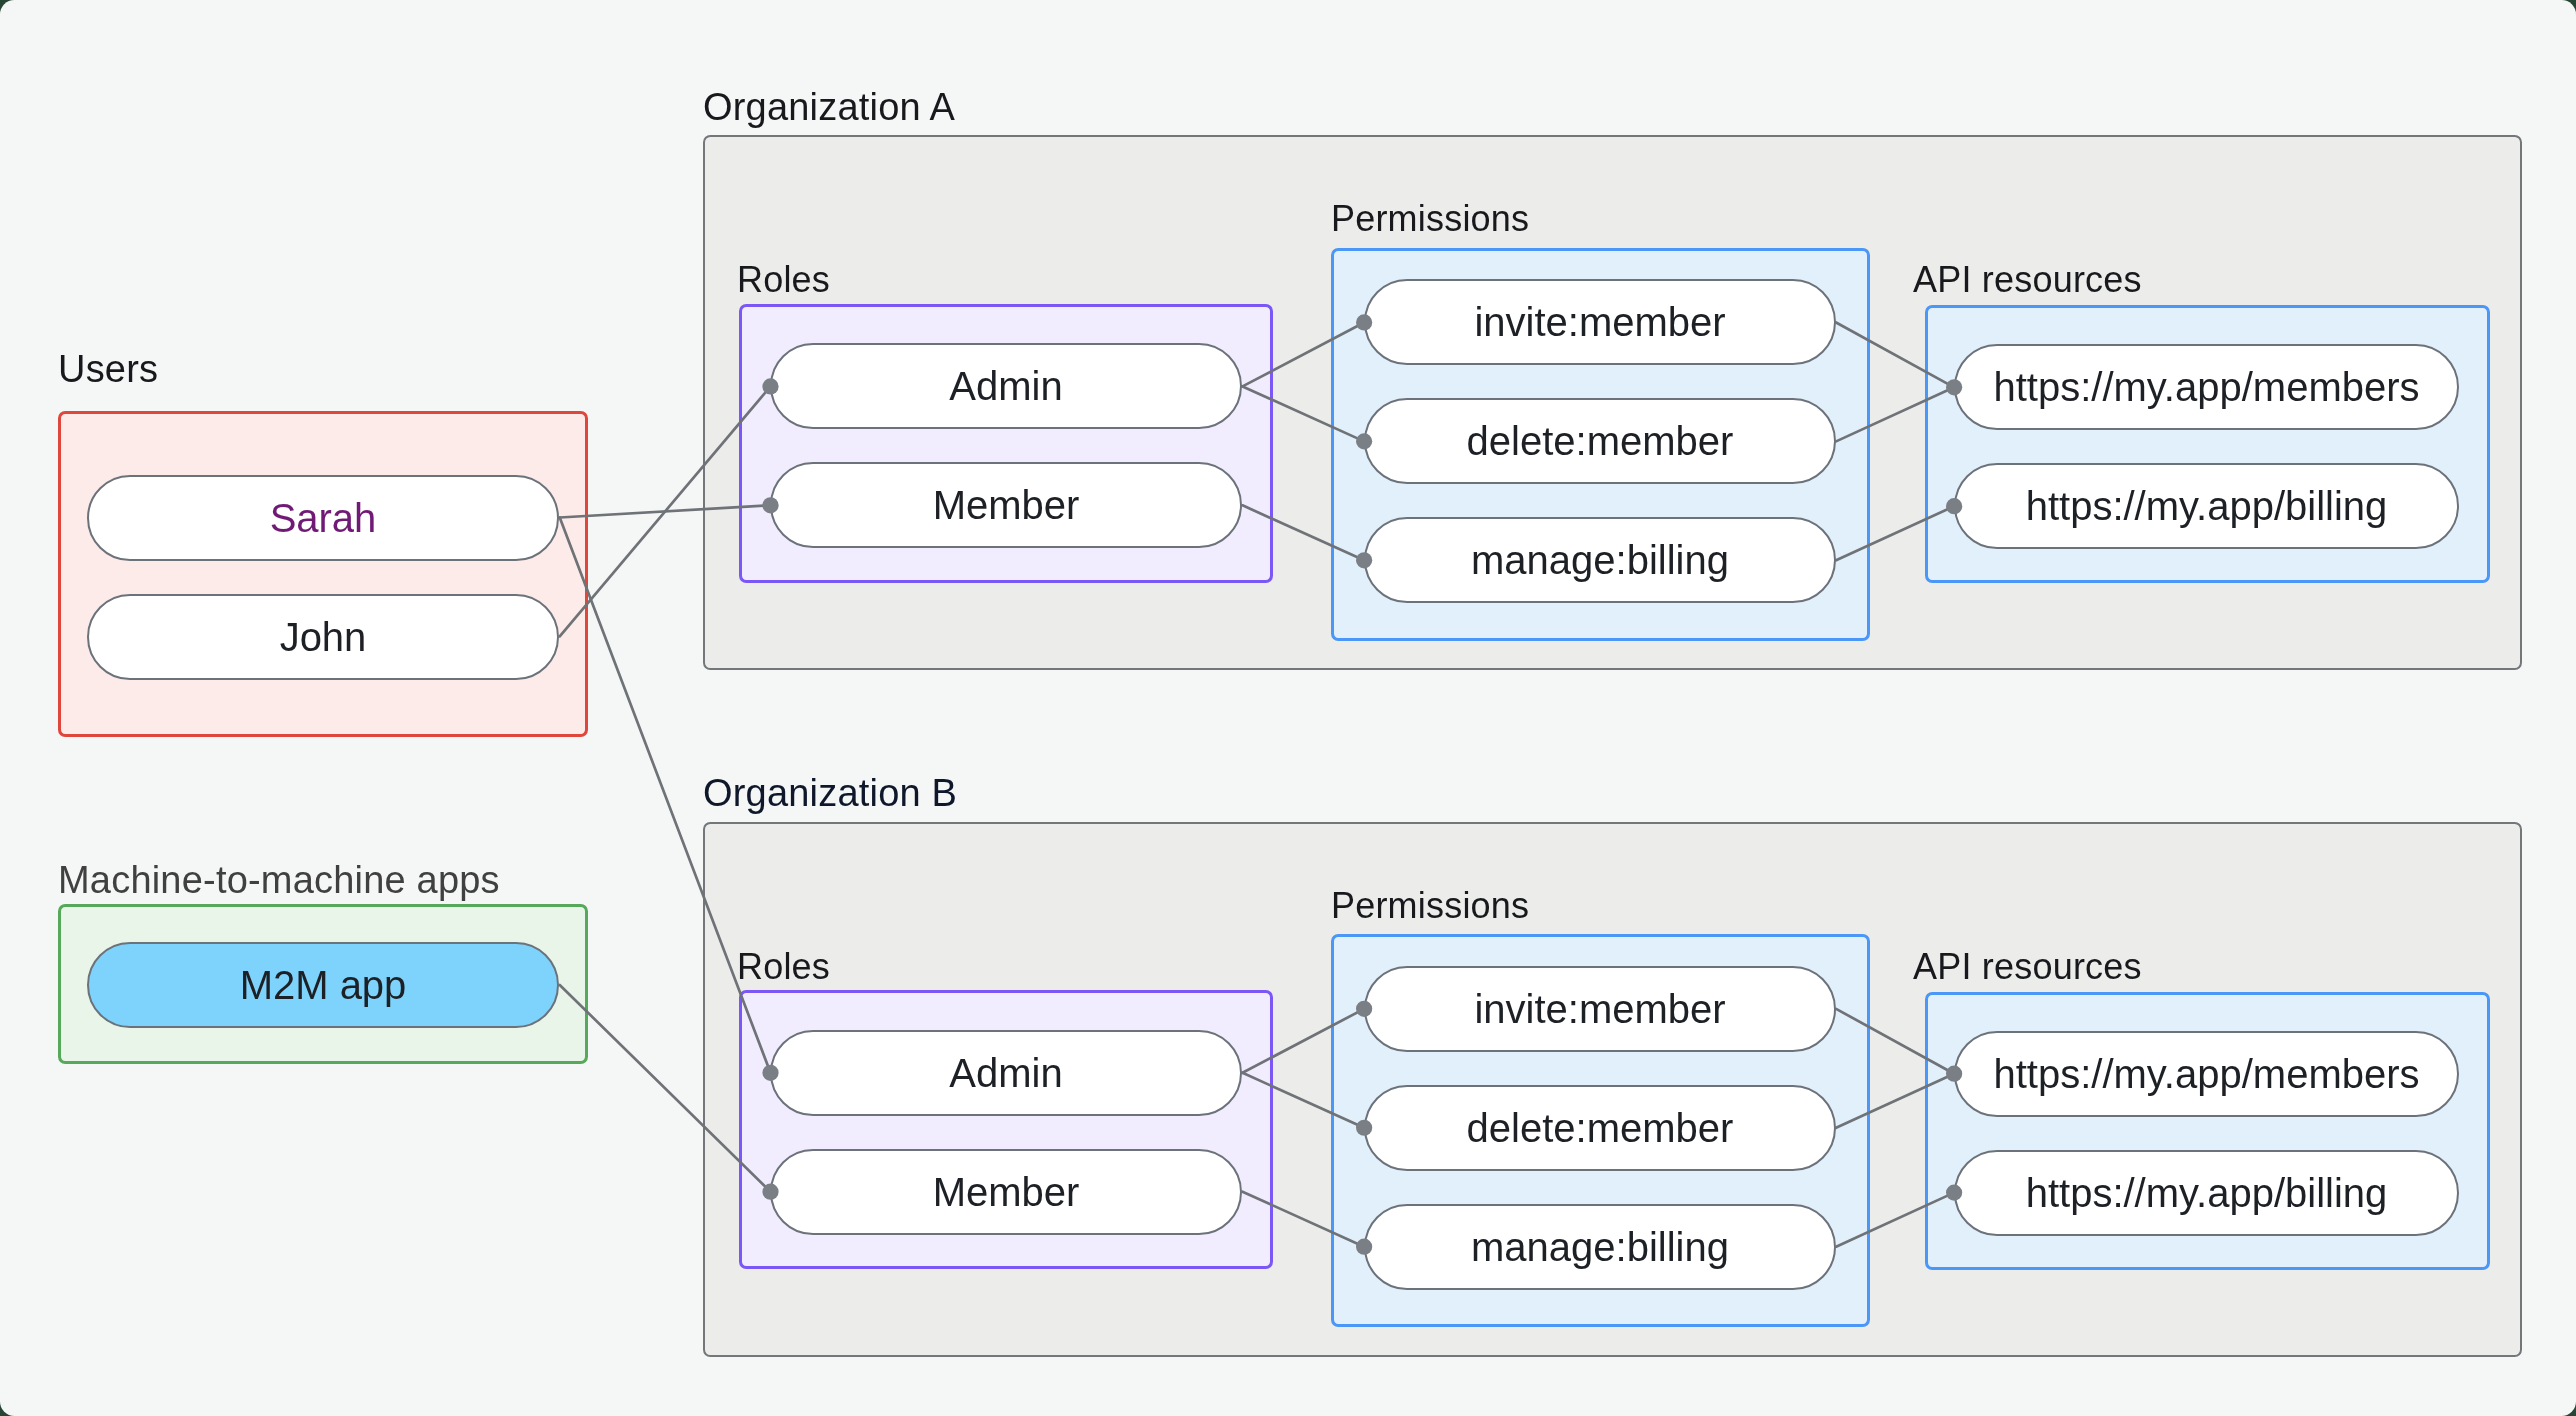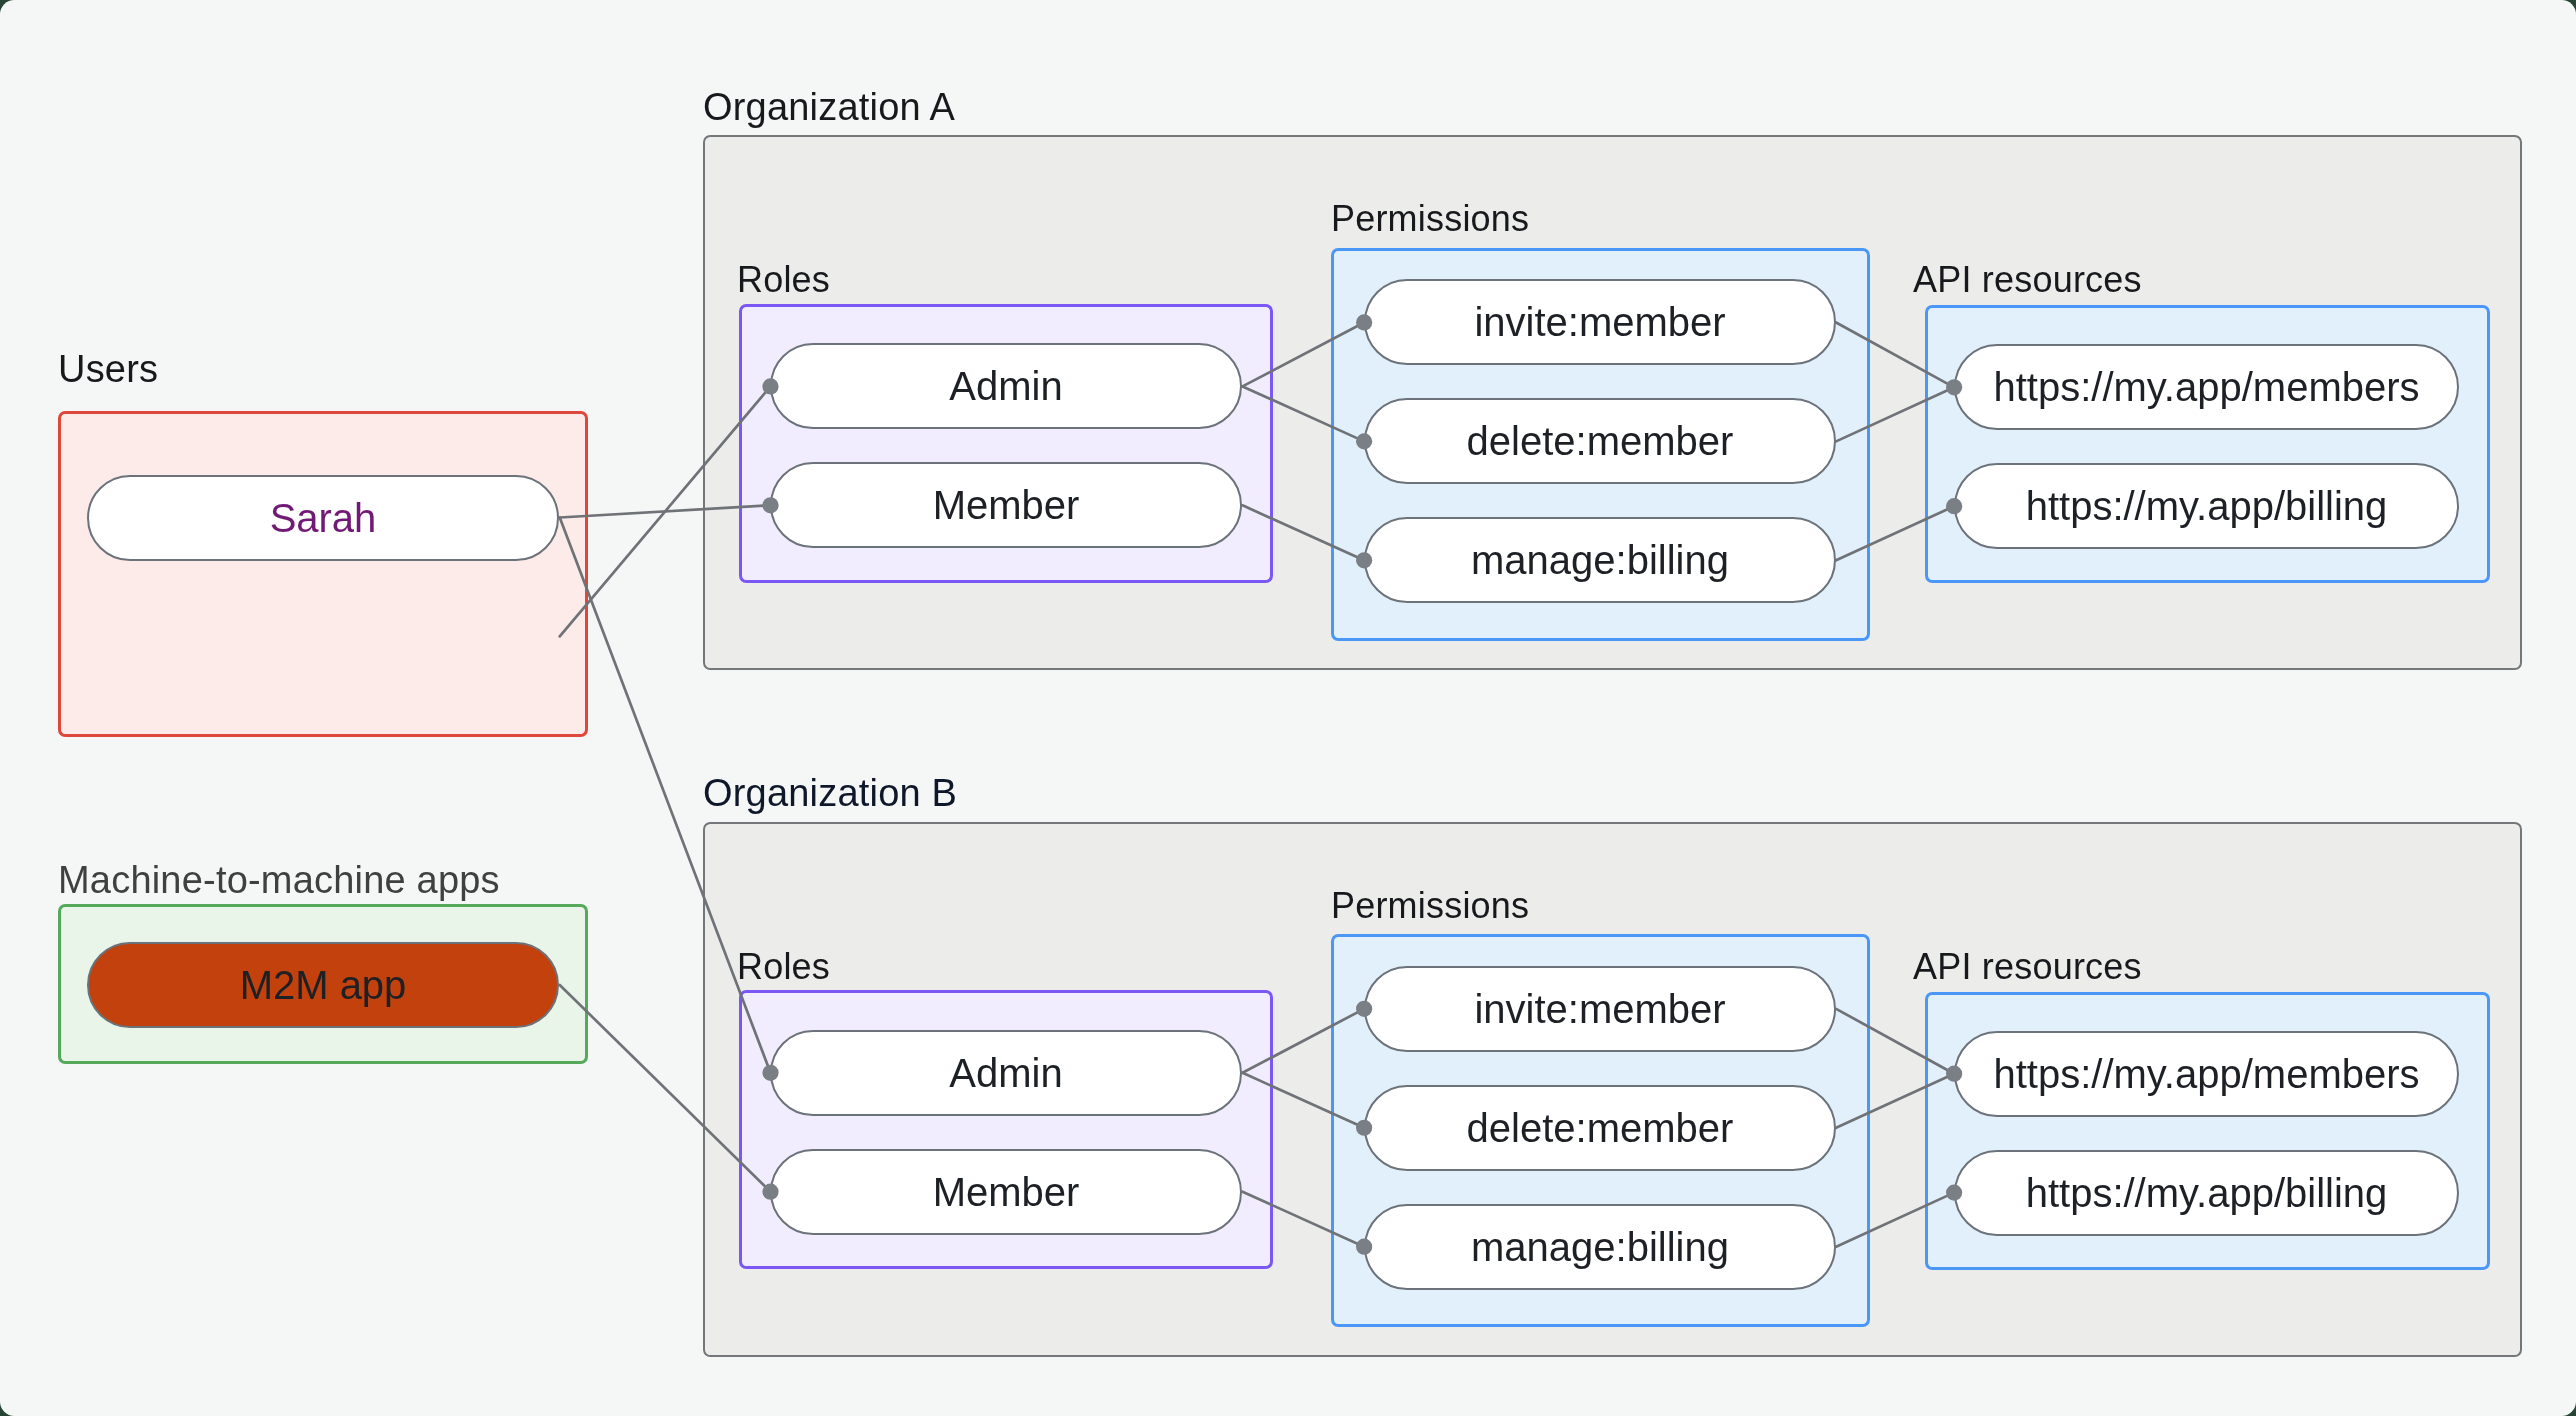--- a/index.html
+++ b/index.html
@@ -49,21 +49,24 @@
     <div class="title" style="left: 703px; top: 744px; font-size: 38px; color: #0f172a;">Organization B</div>
     <div class="box" style="left: 739px; top: 990px; width: 534px; height: 279px; background: rgb(242, 237, 254); border-color: rgb(123, 87, 245); border-width: 3.6px;"></div>
     <div class="title" style="left: 737px; top: 919px; font-size: 36px; color: rgb(23, 25, 28);">Roles</div>
     <div class="box" style="left: 1331px; top: 934px; width: 539px; height: 393px; background: rgb(226, 240, 252); border-color: rgb(75, 151, 247); border-width: 3.6px;"></div>
     <div class="title" style="left: 1331px; top: 858px; font-size: 36px; color: rgb(23, 25, 28);">Permissions</div>
     <div class="box" style="left: 1925px; top: 992px; width: 565px; height: 278px; background: rgb(226, 240, 252); border-color: rgb(75, 151, 247); border-width: 3.6px;"></div>
     <div class="title" style="left: 1913px; top: 919px; font-size: 36px; color: rgb(23, 25, 28);">API resources</div>
     <div class="pill" style="left: 87px; top: 475px; width: 472px; height: 86px; font-size: 40px; color: #701a75; background: rgb(255, 255, 255); border-color: rgb(108, 114, 122);">
       <span>Sarah</span>
     </div>
-    <div class="pill" style="left: 87px; top: 942px; width: 472px; height: 86px; font-size: 40px; color: rgb(29, 32, 37); background: #c2410c; border-color: rgb(108, 114, 122);">
+    <div class="pill" style="left: 87px; top: 594px; width: 472px; height: 86px; font-size: 40px; color: rgb(29, 32, 37); background: rgb(255, 255, 255); border-color: rgb(108, 114, 122);">
+      <span>John</span>
+    </div>
+    <div class="pill" style="left: 87px; top: 942px; width: 472px; height: 86px; font-size: 40px; color: rgb(29, 32, 37); background: #7dd3fc; border-color: rgb(108, 114, 122);">
       <span>M2M app</span>
     </div>
     <div class="pill" style="left: 770px; top: 343px; width: 472px; height: 86px; font-size: 40px; color: rgb(29, 32, 37); background: rgb(255, 255, 255); border-color: rgb(108, 114, 122);">
       <span>Admin</span>
     </div>
     <div class="pill" style="left: 770px; top: 462px; width: 472px; height: 86px; font-size: 40px; color: rgb(29, 32, 37); background: rgb(255, 255, 255); border-color: rgb(108, 114, 122);">
       <span>Member</span>
     </div>
     <div class="pill" style="left: 1364px; top: 279px; width: 472px; height: 86px; font-size: 40px; color: rgb(29, 32, 37); background: rgb(255, 255, 255); border-color: rgb(108, 114, 122);">
       <span>invite:member</span>

